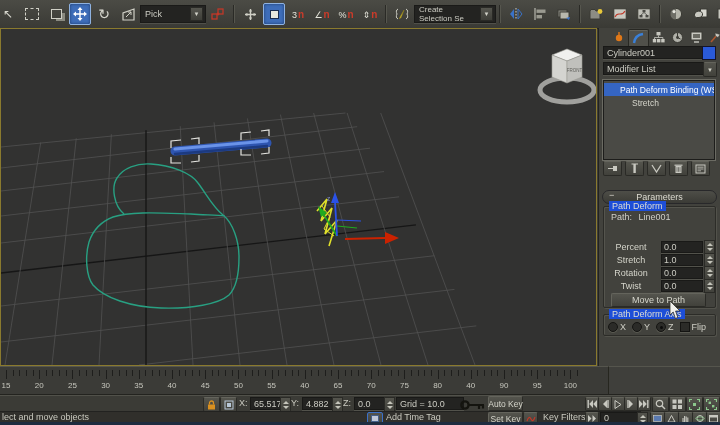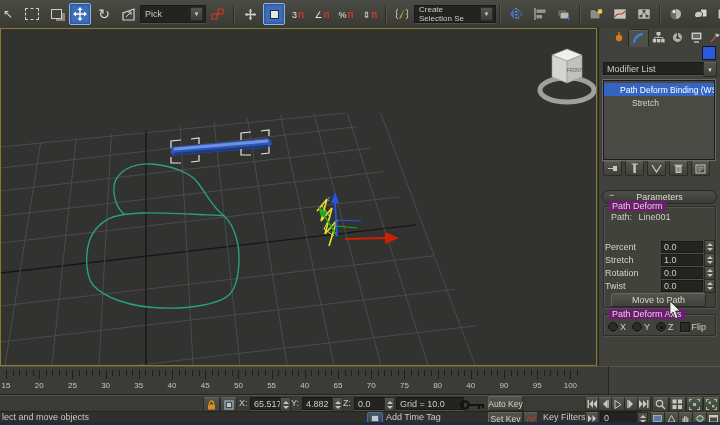--- a/index.html
+++ b/index.html
@@ -33,23 +33,23 @@
          display:flex;align-items:center;padding:0 3px;font-size:9px;white-space:nowrap;overflow:hidden;}
   .btn3d{background:linear-gradient(#54544d,#41413b);border:1px solid #2a2a26;border-top-color:#64645c;border-left-color:#64645c;
          color:#d6d6cc;display:flex;align-items:center;justify-content:center;font-size:9px;border-radius:2px;white-space:nowrap;}
   #stackbox{background:#4a4a45;border:1px solid #1d1d1b;box-shadow:0 0 0 1px #6b6b63;overflow:hidden;}
   .stackrow{height:13px;display:flex;align-items:center;font-size:8.5px;white-space:nowrap;overflow:hidden;}
   .stackrow.sel{background:#3565c2;color:#fff;}
   .roll{background:linear-gradient(#4e4e48,#3b3b36);border:1px solid #28282a;border-radius:7px;color:#dedcd2;
         display:flex;align-items:center;justify-content:center;position:absolute;font-size:9px;}
   .roll .minus{position:absolute;left:6px;top:-1px;}
   .grp{border:1px solid #2c2c28;box-shadow:inset 1px 1px 0 rgba(130,130,120,.3),1px 1px 0 rgba(130,130,120,.25);border-radius:2px;}
-  .legend{position:absolute;top:-6px;left:5px;background:#701a75;padding:0 3px;font-size:9px;color:#dcdcd2;white-space:nowrap;}
+  .legend{position:absolute;top:-6px;left:5px;background:#1d4ed8;padding:0 3px;font-size:9px;color:#dcdcd2;white-space:nowrap;}
   .srow{position:absolute;height:12px;display:flex;align-items:center;}
-  .slab{width:52px;text-align:left;padding-right:4px;color:#d4d4ca;}
+  .slab{width:52px;text-align:center;padding-right:4px;color:#d4d4ca;}
   .sfld{width:36px;height:10px;background:#232321;border:1px solid #191917;box-shadow:0 1px 0 #52524b;color:#ccccc3;padding:0 2px;line-height:10px;}
   .spin{width:9px;height:12px;margin-left:1px;display:flex;flex-direction:column;align-items:center;justify-content:center;
         background:linear-gradient(#54544d,#41413b);border:1px solid #2a2a26;}
   .spin i{display:block;width:0;height:0;border-left:3px solid transparent;border-right:3px solid transparent;margin:1px 0;}
   .spin .up{border-bottom:3px solid #c4c4ba;}
   .spin .dn{border-top:3px solid #c4c4ba;}
   .radio{width:8px;height:8px;border-radius:50%;background:#2b2b28;border:1px solid #141412;box-shadow:0 1px 0 #5a5a52;
          display:inline-flex;align-items:center;justify-content:center;margin-right:2px;flex:0 0 auto;}
   .radio i{width:3px;height:3px;border-radius:50%;background:transparent;}
   .radio.sel i{background:#0a0a0a;}
@@ -319,20 +319,23 @@
           </svg>
         </div>
       <div class="ptab">
         <svg width="13" height="13">
             <path d="M2,11 L8,4" stroke="#b05830" stroke-width="1.6"></path>
             <path d="M6,2 L11,3.5 L9,6.5 L6.5,5 Z" fill="#c8c8c0" stroke="#3a3a34" stroke-width="0.5"></path>
           </svg>
         </div>
     </div>
 
+    <div class="field abs" style="left:4px;top:18px;width:92px;height:11px">
+      <span>Cylinder001</span>
+      </div>
     <div class="abs" style="left:103px;top:18px;width:12px;height:12px;background:#2a5ad8;border:1px solid #14142a"></div>
 
     <div class="field abs" style="left:4px;top:34px;width:96px;height:11px">
       <span>Modifier List</span>
       </div>
     <div class="minibtn" style="left:104px;top:34px;width:12px;height:13px;font-size:6px">
       <span>▼</span>
       </div>
 
     <div id="stackbox" class="abs" style="left:4px;top:52px;width:110px;height:78px">

